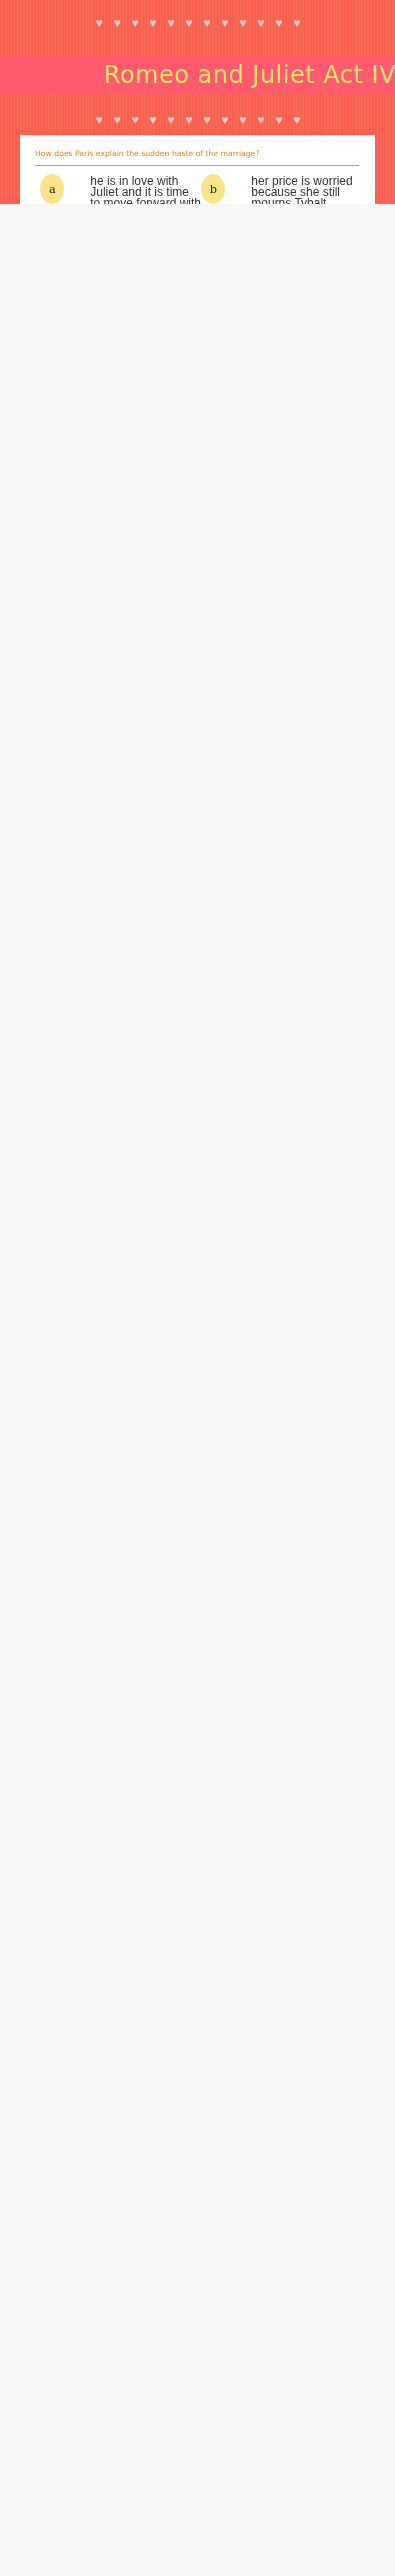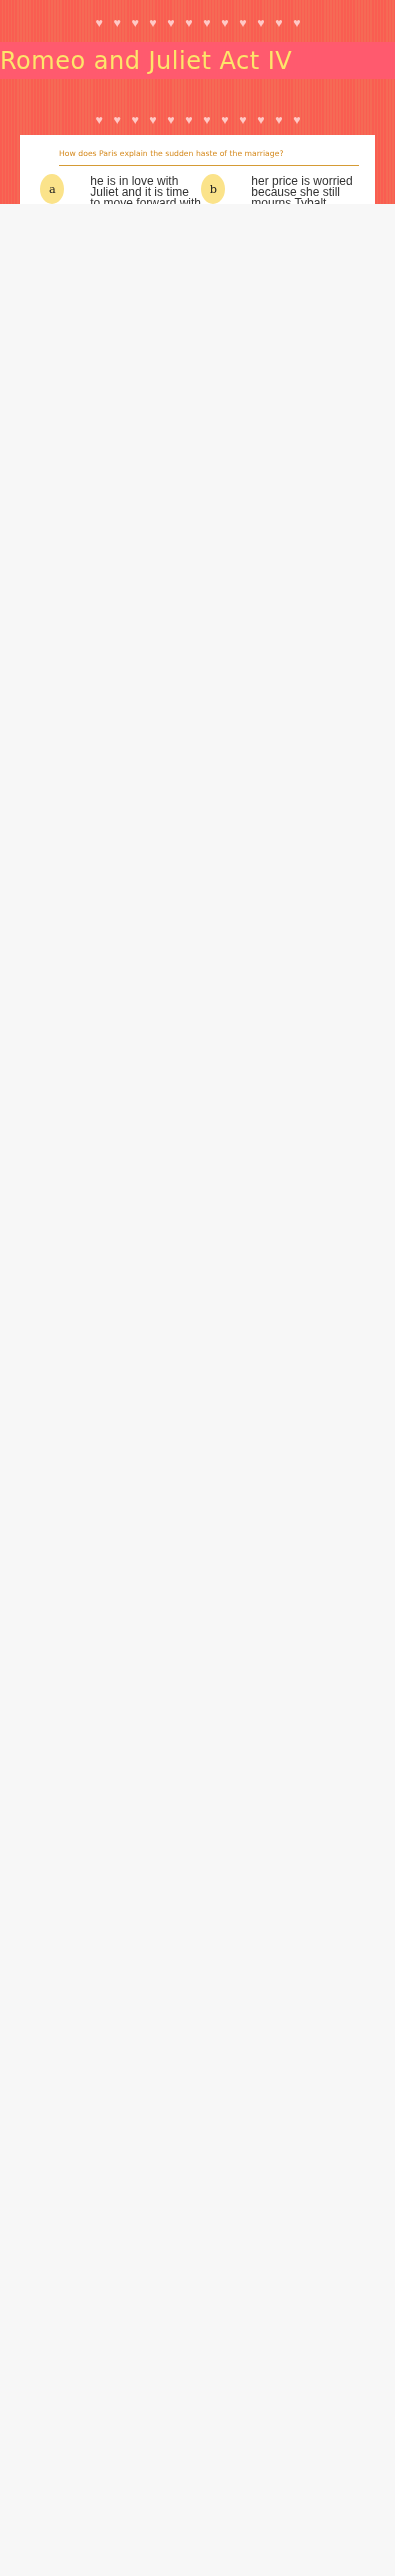--- a/index.html
+++ b/index.html
@@ -8,35 +8,35 @@
 
   .banner {
     position: relative; height: 204px;
     background: repeating-linear-gradient(90deg, #fa5d51 0px, #fa5d51 1.5px, #f56a55 1.5px, #f56a55 3.1px);
   }
   .hearts { position: absolute; left: 0; right: 0; display: flex; justify-content: center; gap: 4.6px; }
   .hearts.top { top: 16.5px; }
   .hearts.bottom { top: 114px; }
   .heart { width: 13.4px; height: 13.4px; color: #ffc9c6; font-size: 12.4px; line-height: 13.4px; text-align: center; }
   .title-band {
-    position: absolute; top: 42px; left: 0; right: 0; height: 37px;
-    background: #ff5a6e; display: flex; align-items: center; justify-content: flex-start;
+    position: absolute; top: 56px; left: 0; right: 0; height: 37px;
+    background: #ff5a6e; display: flex; align-items: center; justify-content: flex-end;
   }
   .title-band h1 {
     font-family: "DejaVu Sans", sans-serif; font-weight: normal; font-size: 24px;
     color: #fde56a; letter-spacing: 0.5px;
   }
 
   .card {
     position: absolute; top: 135px; left: 19.6px; width: 355px;
     background: #fff; padding: 0 15.5px 20.6px 15.5px;
   }
   .q-title {
     font-family: "DejaVu Sans", sans-serif; font-size: 7.7px; color: #d58a1e;
-    padding: 13.4px 0 5.2px 0; border-bottom: 0.5px solid #d59b35; line-height: 11.3px; margin-left: 24px;
+    padding: 13.4px 0 5.2px 0; border-bottom: 0.5px solid #d59b35; line-height: 11.3px;
   }
   .options { display: grid; grid-template-columns: 161px 161px; column-gap: 0; row-gap: 9.3px; padding: 10.3px 5.2px 36px 5.2px; }
   .opt { display: flex; align-items: flex-start; }
   .letter {
     flex: 0 0 24px; width: 24px; height: 30px; border-radius: 50%;
     background: #fbe38a; display: flex; align-items: center; justify-content: center;
     font-family: "DejaVu Serif", serif; font-size: 11.3px; color: #222; margin-top: -2.1px;
   }
   .opt-text { margin-left: 26px; font-size: 12px; line-height: 11px; color: #333; }
 

